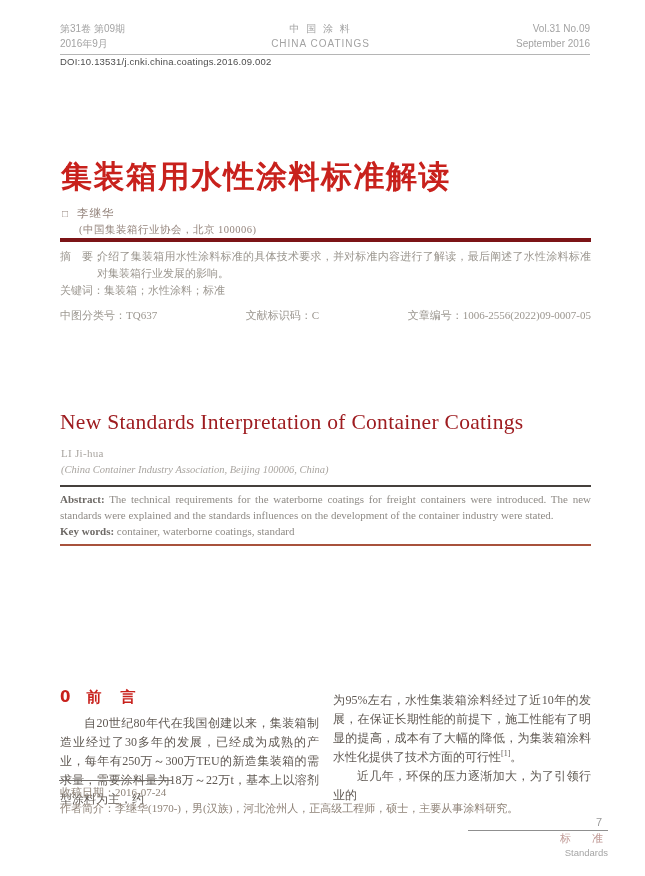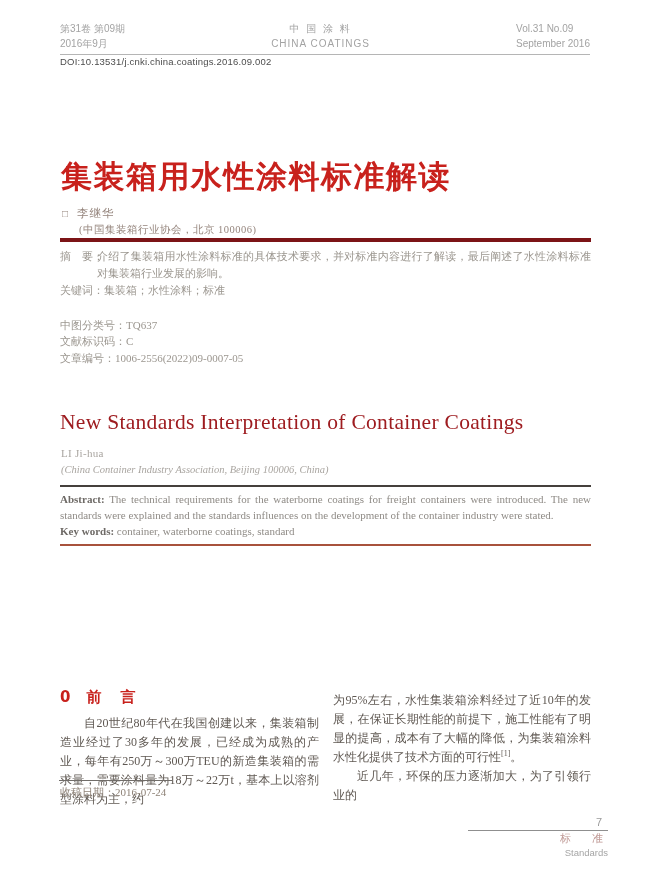--- a/index.html
+++ b/index.html
@@ -12,21 +12,21 @@
   .jheader{
     position:absolute;top:21px;left:60px;width:530px;
     display:flex;justify-content:space-between;align-items:flex-start;
     color:#a3a3a3;font-size:10px;line-height:15px;
     font-family:"Liberation Sans", sans-serif;
     border-bottom:1px solid #b5b5b5;padding-bottom:3px;
   }
   .jheader .col{white-space:nowrap;}
   .jheader .center{text-align:center;letter-spacing:2px;}
   .jheader .center .en{letter-spacing:1px;}
-  .jheader .right{}
+  .jheader .right{text-align:right;}
   .doi{
     position:absolute;top:56px;left:60px;
     font-size:9.5px;color:#4c4c4c;letter-spacing:.2px;
     font-family:"Liberation Sans", sans-serif;
   }
   
   .title-cn{
     position:absolute;top:156px;left:61px;width:530px;
     font-size:31px;font-weight:900;color:#c8211c;letter-spacing:1.5px;
     font-family:"DejaVu Sans", sans-serif;
@@ -46,21 +46,21 @@
   }
   
   .abs-cn{
     position:absolute;top:248px;left:60px;width:531px;
     font-size:11px;line-height:16.5px;color:#9b968f;text-align:justify;
   }
   .hang{position:relative;padding-left:37px;margin:0;}
   .hang .lbl{position:absolute;left:0;top:0;}
   .kw-line{margin-top:1px;}
   .meta-row{
-    display:flex;justify-content:space-between;margin-top:18px;white-space:nowrap;flex-direction:column;
+    display:flex;justify-content:space-between;margin-top:8px;white-space:nowrap;
   }
   
   .title-en{
     position:absolute;top:410px;left:60px;width:531px;
     font-size:21.5px;font-weight:normal;color:#9e1c20;letter-spacing:.3px;
   }
   .author-en{
     position:absolute;top:447px;left:61px;
     font-size:11px;color:#a9a5a0;letter-spacing:.3px;
   }
@@ -187,20 +187,23 @@
       <span>为95%左右，水性集装箱涂料经过了近10年的发展，在保证长期性能的前提下，施工性能有了明显的提高，成本有了大幅的降低，为集装箱涂料水性化提供了技术方面的可行性</span><sup>[1]</sup><span>。</span>
     </p>
     <p class="body-p indent">近几年，环保的压力逐渐加大，为了引领行业的</p>
   </div>
 
   <div class="foot-rule"></div>
   <div class="footnote">
     <p>
       <span>收稿日期：</span><span>2016-07-24</span>
     </p>
+    <p>
+      <span>作者简介：</span><span>李继华(1970-)，男(汉族)，河北沧州人，正高级工程师，硕士，主要从事涂料研究。</span>
+    </p>
   </div>
 
   <div class="pfooter">
     <div class="num">7</div>
     <div class="fline"></div>
     <div class="cn">标　准</div>
     <div class="en">Standards</div>
   </div>
 
 </div>

